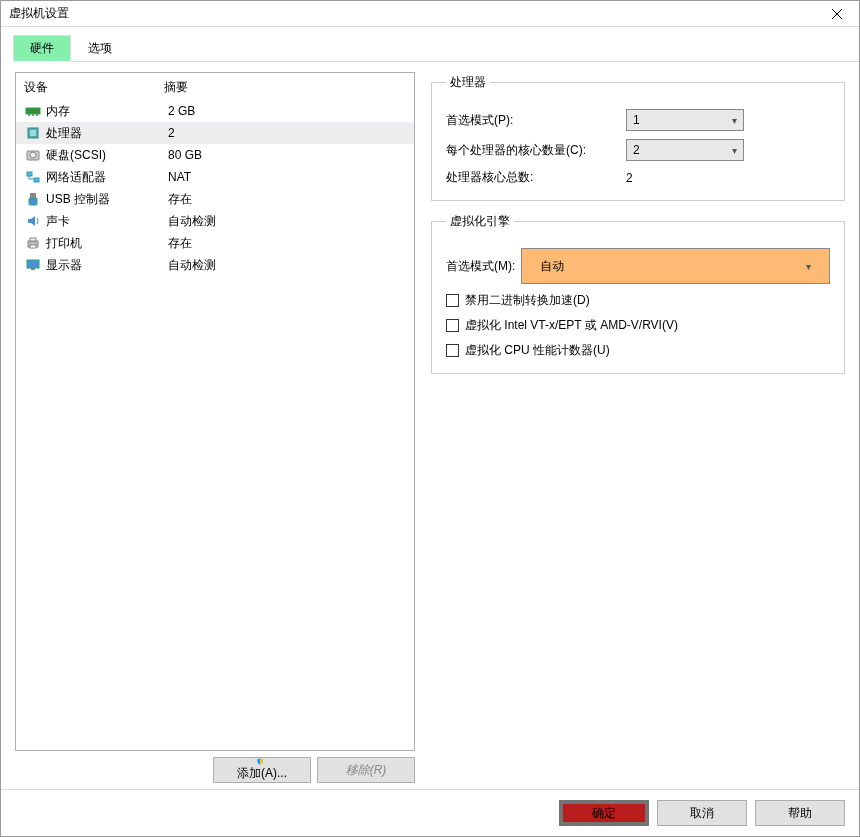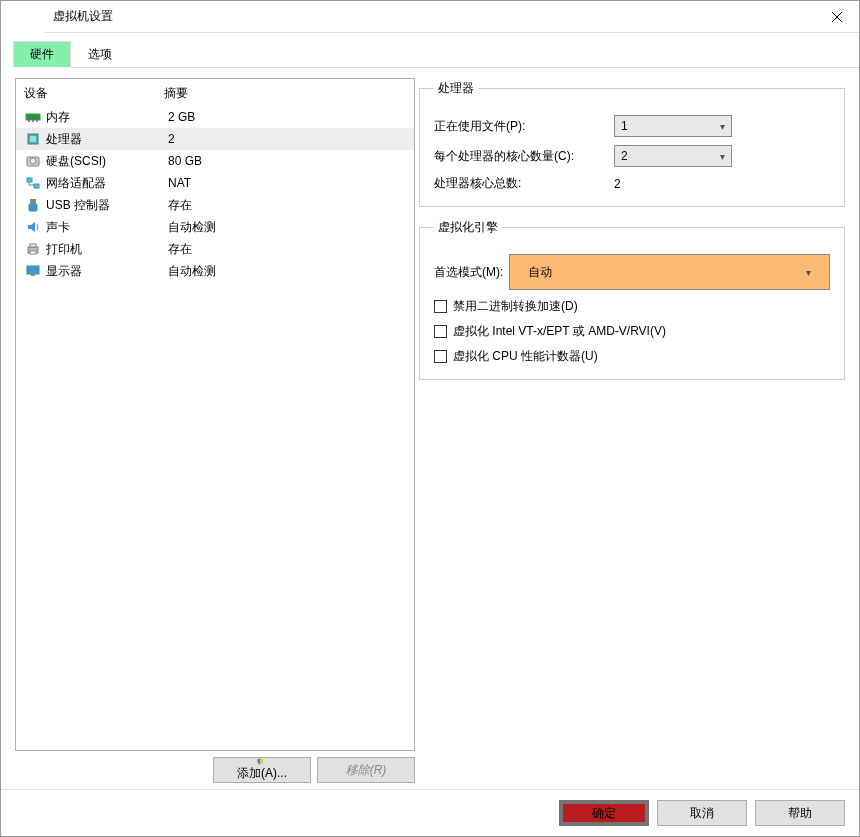--- a/index.html
+++ b/index.html
@@ -1,23 +1,23 @@
 <!DOCTYPE html>
 <html><head>
 <meta charset="utf-8">
 <style>
 * { box-sizing: border-box; margin: 0; padding: 0; font-family: "Microsoft YaHei", "Segoe UI", sans-serif; font-size: 12px; }
 body { background: #fff; width: 860px; height: 837px; border: 1px solid #999; display: flex; flex-direction: column; }
-.titlebar { height: 32px; display: flex; align-items: center; justify-content: space-between; padding: 0 0 0 8px; border-bottom: 1px solid #ddd; margin-left: 44px; }
+.titlebar { height: 26px; display: flex; align-items: center; justify-content: space-between; padding: 0 0 0 8px; border-bottom: 1px solid #ddd; }
 .titlebar .title { color: #000; }
 .titlebar .close { width: 45px; height: 30px; display: flex; align-items: center; justify-content: center; font-size: 14px; cursor: default; }
 .tabs { display: flex; margin: 8px 0 0 12px; border-bottom: 1px solid #ddd; position: relative; }
 .tab { padding: 4px 16px; border: 1px solid transparent; border-bottom: none; margin-bottom: -1px; cursor: default; }
 .tab.active { border-color: #ddd; background: #86efac; border-bottom: 1px solid #fff; }
-.content { flex: 1; display: flex; padding: 10px 14px 6px 14px; gap: 4px; }
+.content { flex: 1; display: flex; padding: 10px 14px 6px 14px; gap: 16px; }
 .left-panel { width: 400px; display: flex; flex-direction: column; }
 .hw-box { flex: 1; border: 1px solid #b0b0b0; position: relative; overflow: hidden; }
 .hw-head { display: flex; padding: 6px 8px 4px 8px; color: #000; }
 .hw-head .c1 { width: 140px; }
 .hw-rows { }
 .hw-row { display: flex; align-items: center; padding: 2px 8px; height: 22px; gap: 4px; cursor: default; }
 .hw-row.selected { background: #ededef; }
 .hw-row .icon { width: 18px; height: 16px; display: flex; align-items: center; justify-content: center; }
 .hw-row .c1 { width: 118px; }
 .hw-row .c2 { flex: 1; white-space: nowrap; overflow: hidden; text-overflow: ellipsis; }
@@ -167,21 +167,21 @@
       <div class="btn disabled">
         <span>移除(R)</span>
       </div>
     </div>
   </div>
 
   <div class="right-panel">
     <fieldset>
       <legend>处理器</legend>
       <div class="fr">
-        <div class="lbl">正在使用文件(P):</div>
+        <div class="lbl">首选模式(P):</div>
         <div class="sel">
           <span>1</span>
           <span class="chev">▾</span>
         </div>
       </div>
       <div class="fr">
         <div class="lbl">每个处理器的核心数量(C):</div>
         <div class="sel">
           <span>2</span>
           <span class="chev">▾</span>

